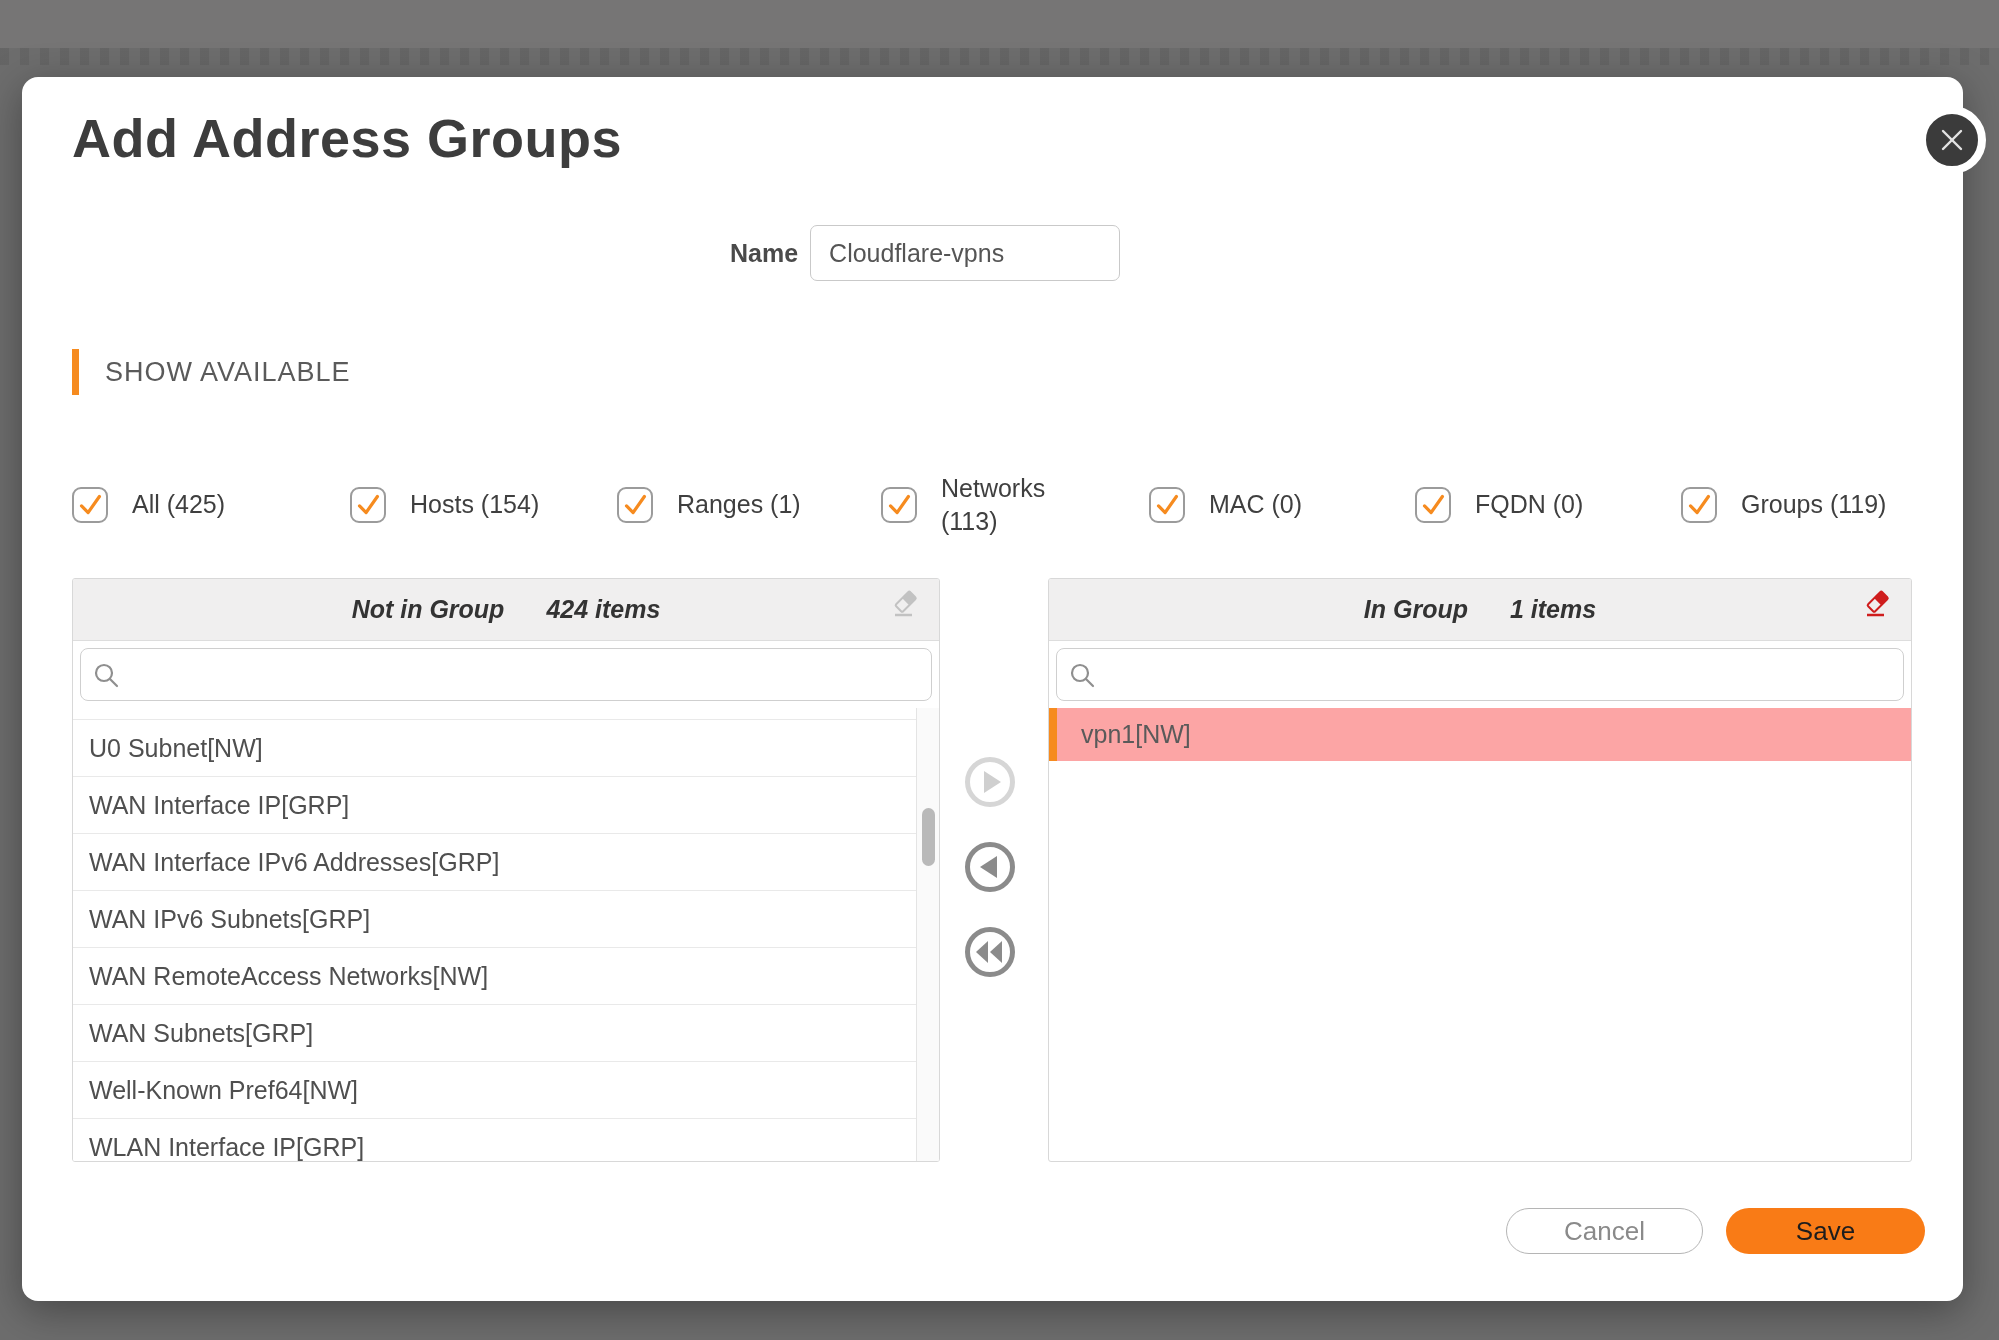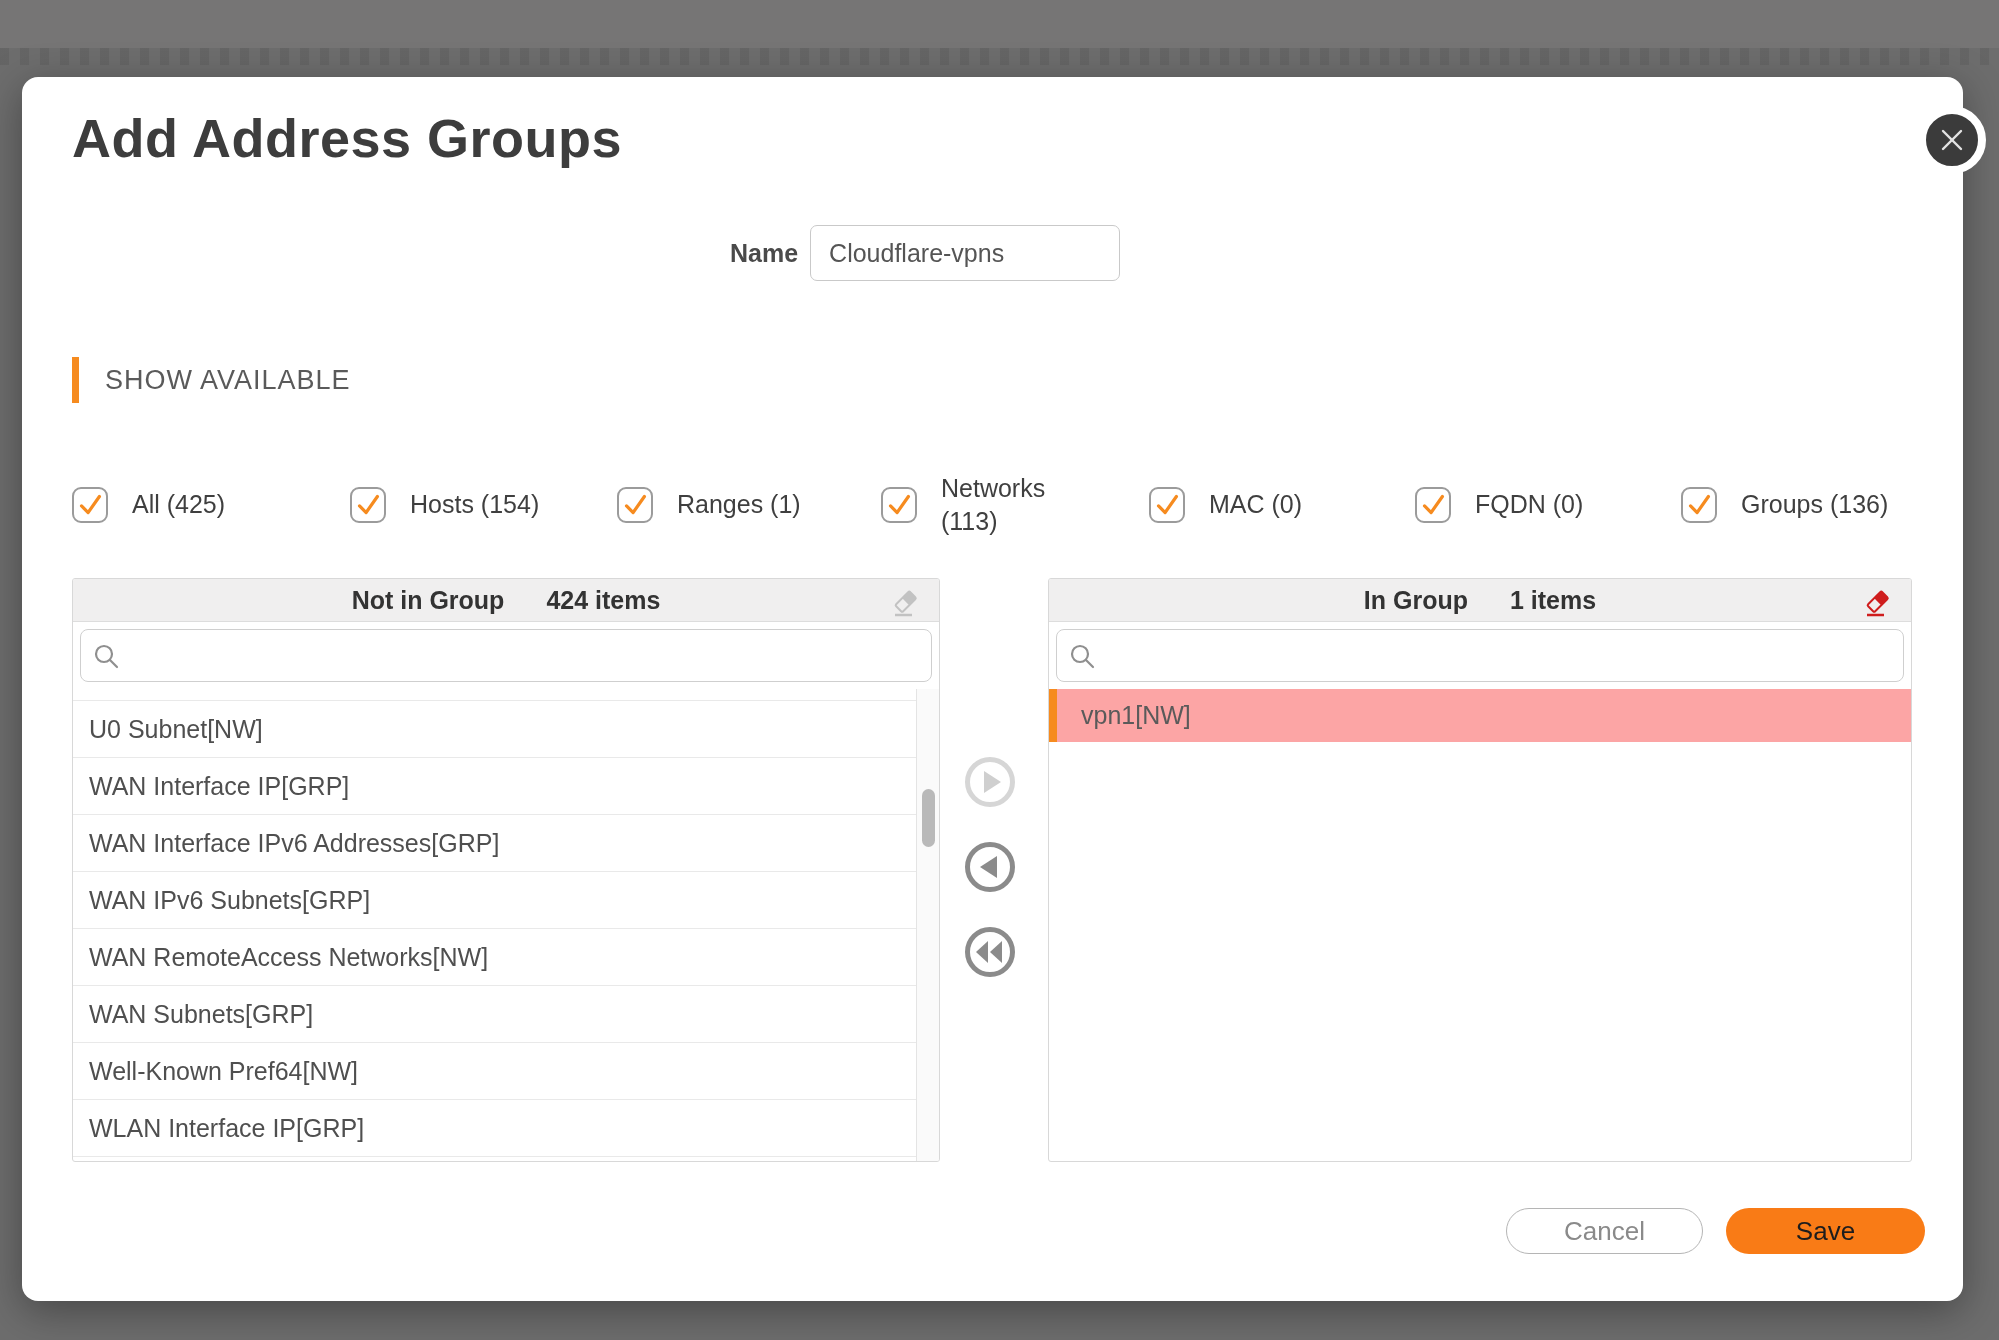--- a/index.html
+++ b/index.html
@@ -42,21 +42,21 @@
   }
   .name-label { font-size:25px; font-weight:bold; color:#4a4a4a; }
   .name-input {
     width:310px; height:56px; border:1px solid #c9c9c9; border-radius:7px;
     font-family:"Liberation Sans", sans-serif;
     font-size:25px; color:#555; padding:12px 18px; outline:none; background:#fff;
   }
 
   .section-header {
     position:absolute; left:50px; top:272px;
-    display:flex; align-items:center; gap:26px;margin-top:8px;
+    display:flex; align-items:center; gap:26px;
   }
   .section-bar { width:7px; height:46px; background:#f68b1f; }
   .section-text { font-size:27px; color:#5a5a5a; letter-spacing:1px; }
 
   .filter-row {
     position:absolute; left:50px; top:395px; width:1850px;
     display:flex; align-items:center;
   }
   .filter-item { display:flex; align-items:center; gap:24px; }
   .cbx {
@@ -67,22 +67,22 @@
   .filter-label { font-size:25px; color:#3f3f3f; line-height:1.3; }
 
   .panels { position:absolute; left:0; top:501px; width:100%; }
   .panel {
     position:absolute; top:0; height:584px;
     border:1px solid #d8d8d8; border-radius:3px; background:#fff; overflow:hidden;
   }
   .panel-left  { left:50px;  width:868px; }
   .panel-right { left:1026px; width:864px; }
   .panel-header {
-    height:43px; background:#f0efef; border-bottom:1px solid #ddd;
-    display:flex; align-items:center; justify-content:center; position:relative;
+    height:62px; background:#f0efef; border-bottom:1px solid #ddd;
+    display:flex; align-items:center; justify-content:center; position:relative;font-style:italic;
   }
   .panel-header-title { font-size:25px; font-weight:bold; color:#333; }
   .panel-header-count { font-size:25px; font-weight:bold; color:#333; margin-left:42px; }
   .eraser-btn {
     position:absolute; right:16px; top:8px; width:34px; height:34px; cursor:pointer;
     display:flex; align-items:center; justify-content:center;
   }
   .search-wrap { margin:7px; position:relative; }
   .search-input {
     width:100%; height:53px; border:1px solid #cfcfcf; border-radius:8px;
@@ -212,21 +212,21 @@
           </svg>
       </span>
       <span class="filter-label">FQDN (0)</span>
     </div>
     <div class="filter-item" style="width:240px">
       <span class="cbx">
         <svg width="34" height="34" viewBox="0 0 34 34">
             <polyline points="8,18 15,25 27,8" fill="none" stroke="#f68b1f" stroke-width="3.4" stroke-linecap="round" stroke-linejoin="round"></polyline>
           </svg>
       </span>
-      <span class="filter-label">Groups (136)</span>
+      <span class="filter-label">Groups (119)</span>
     </div>
   </div>
 
   <div class="panels">
 
     <div class="panel panel-left">
       <div class="panel-header">
         <span class="panel-header-title">Not in Group</span>
         <span class="panel-header-count">424 items</span>
         <span class="eraser-btn">

